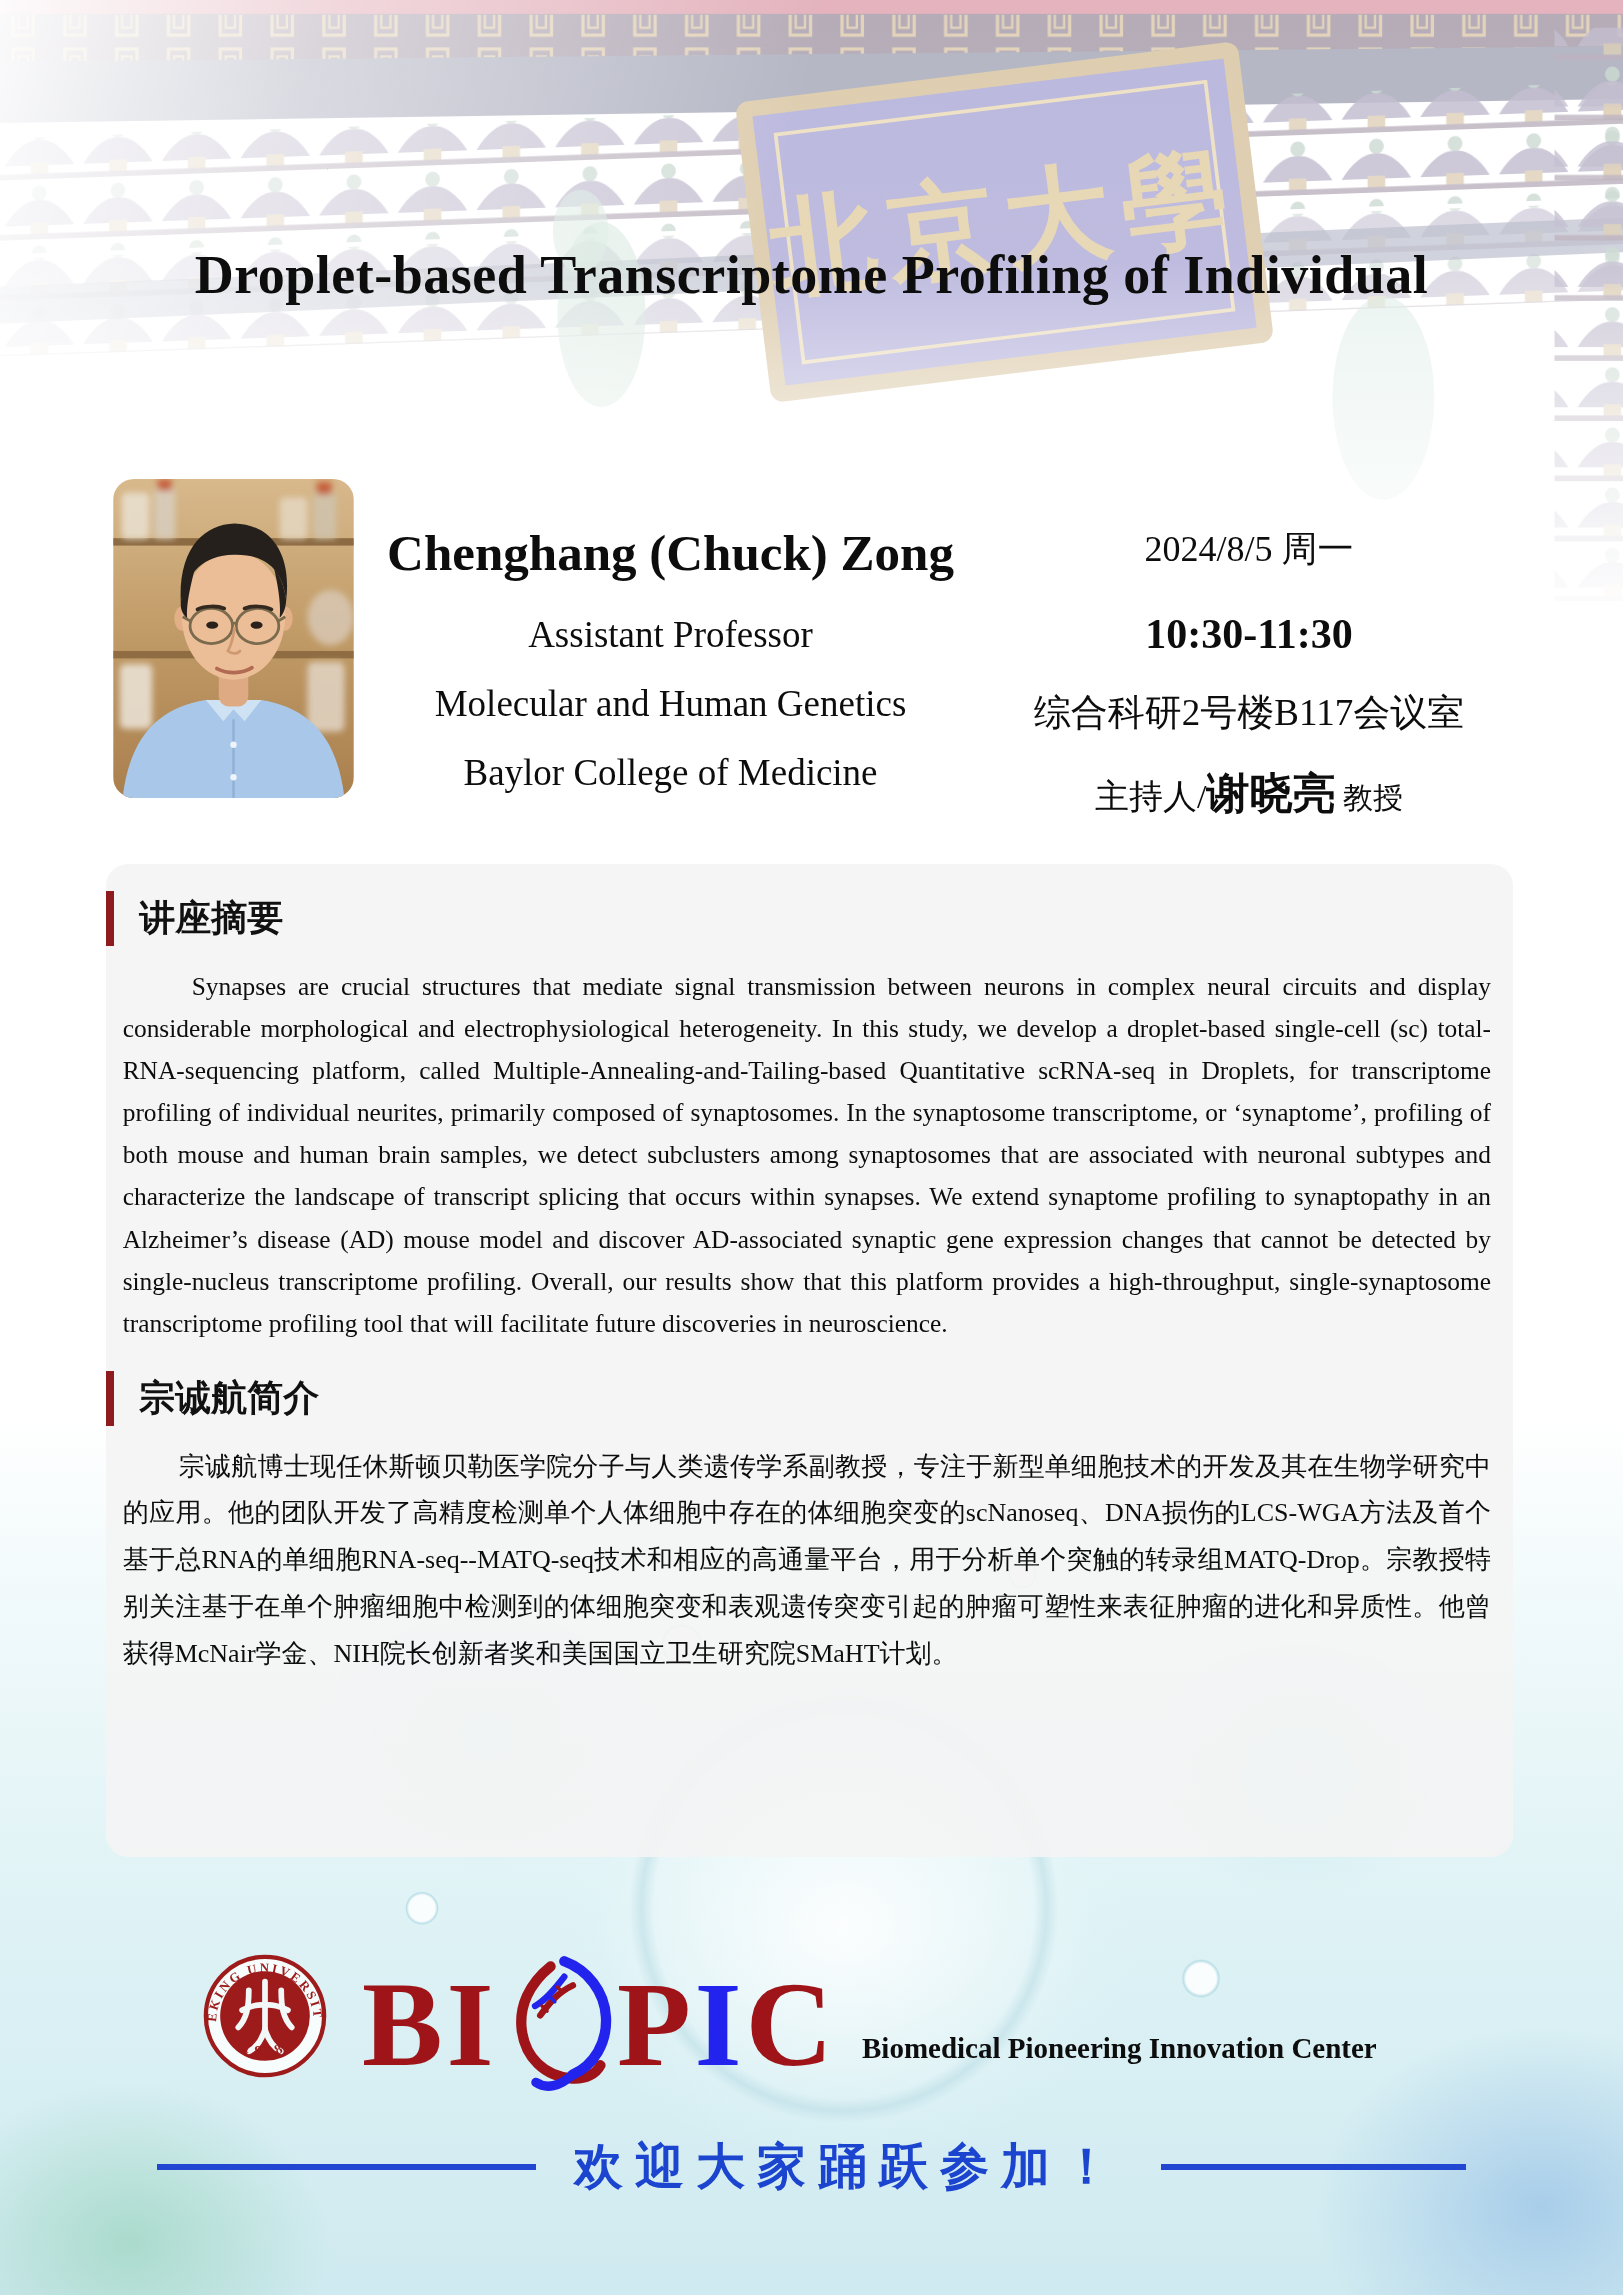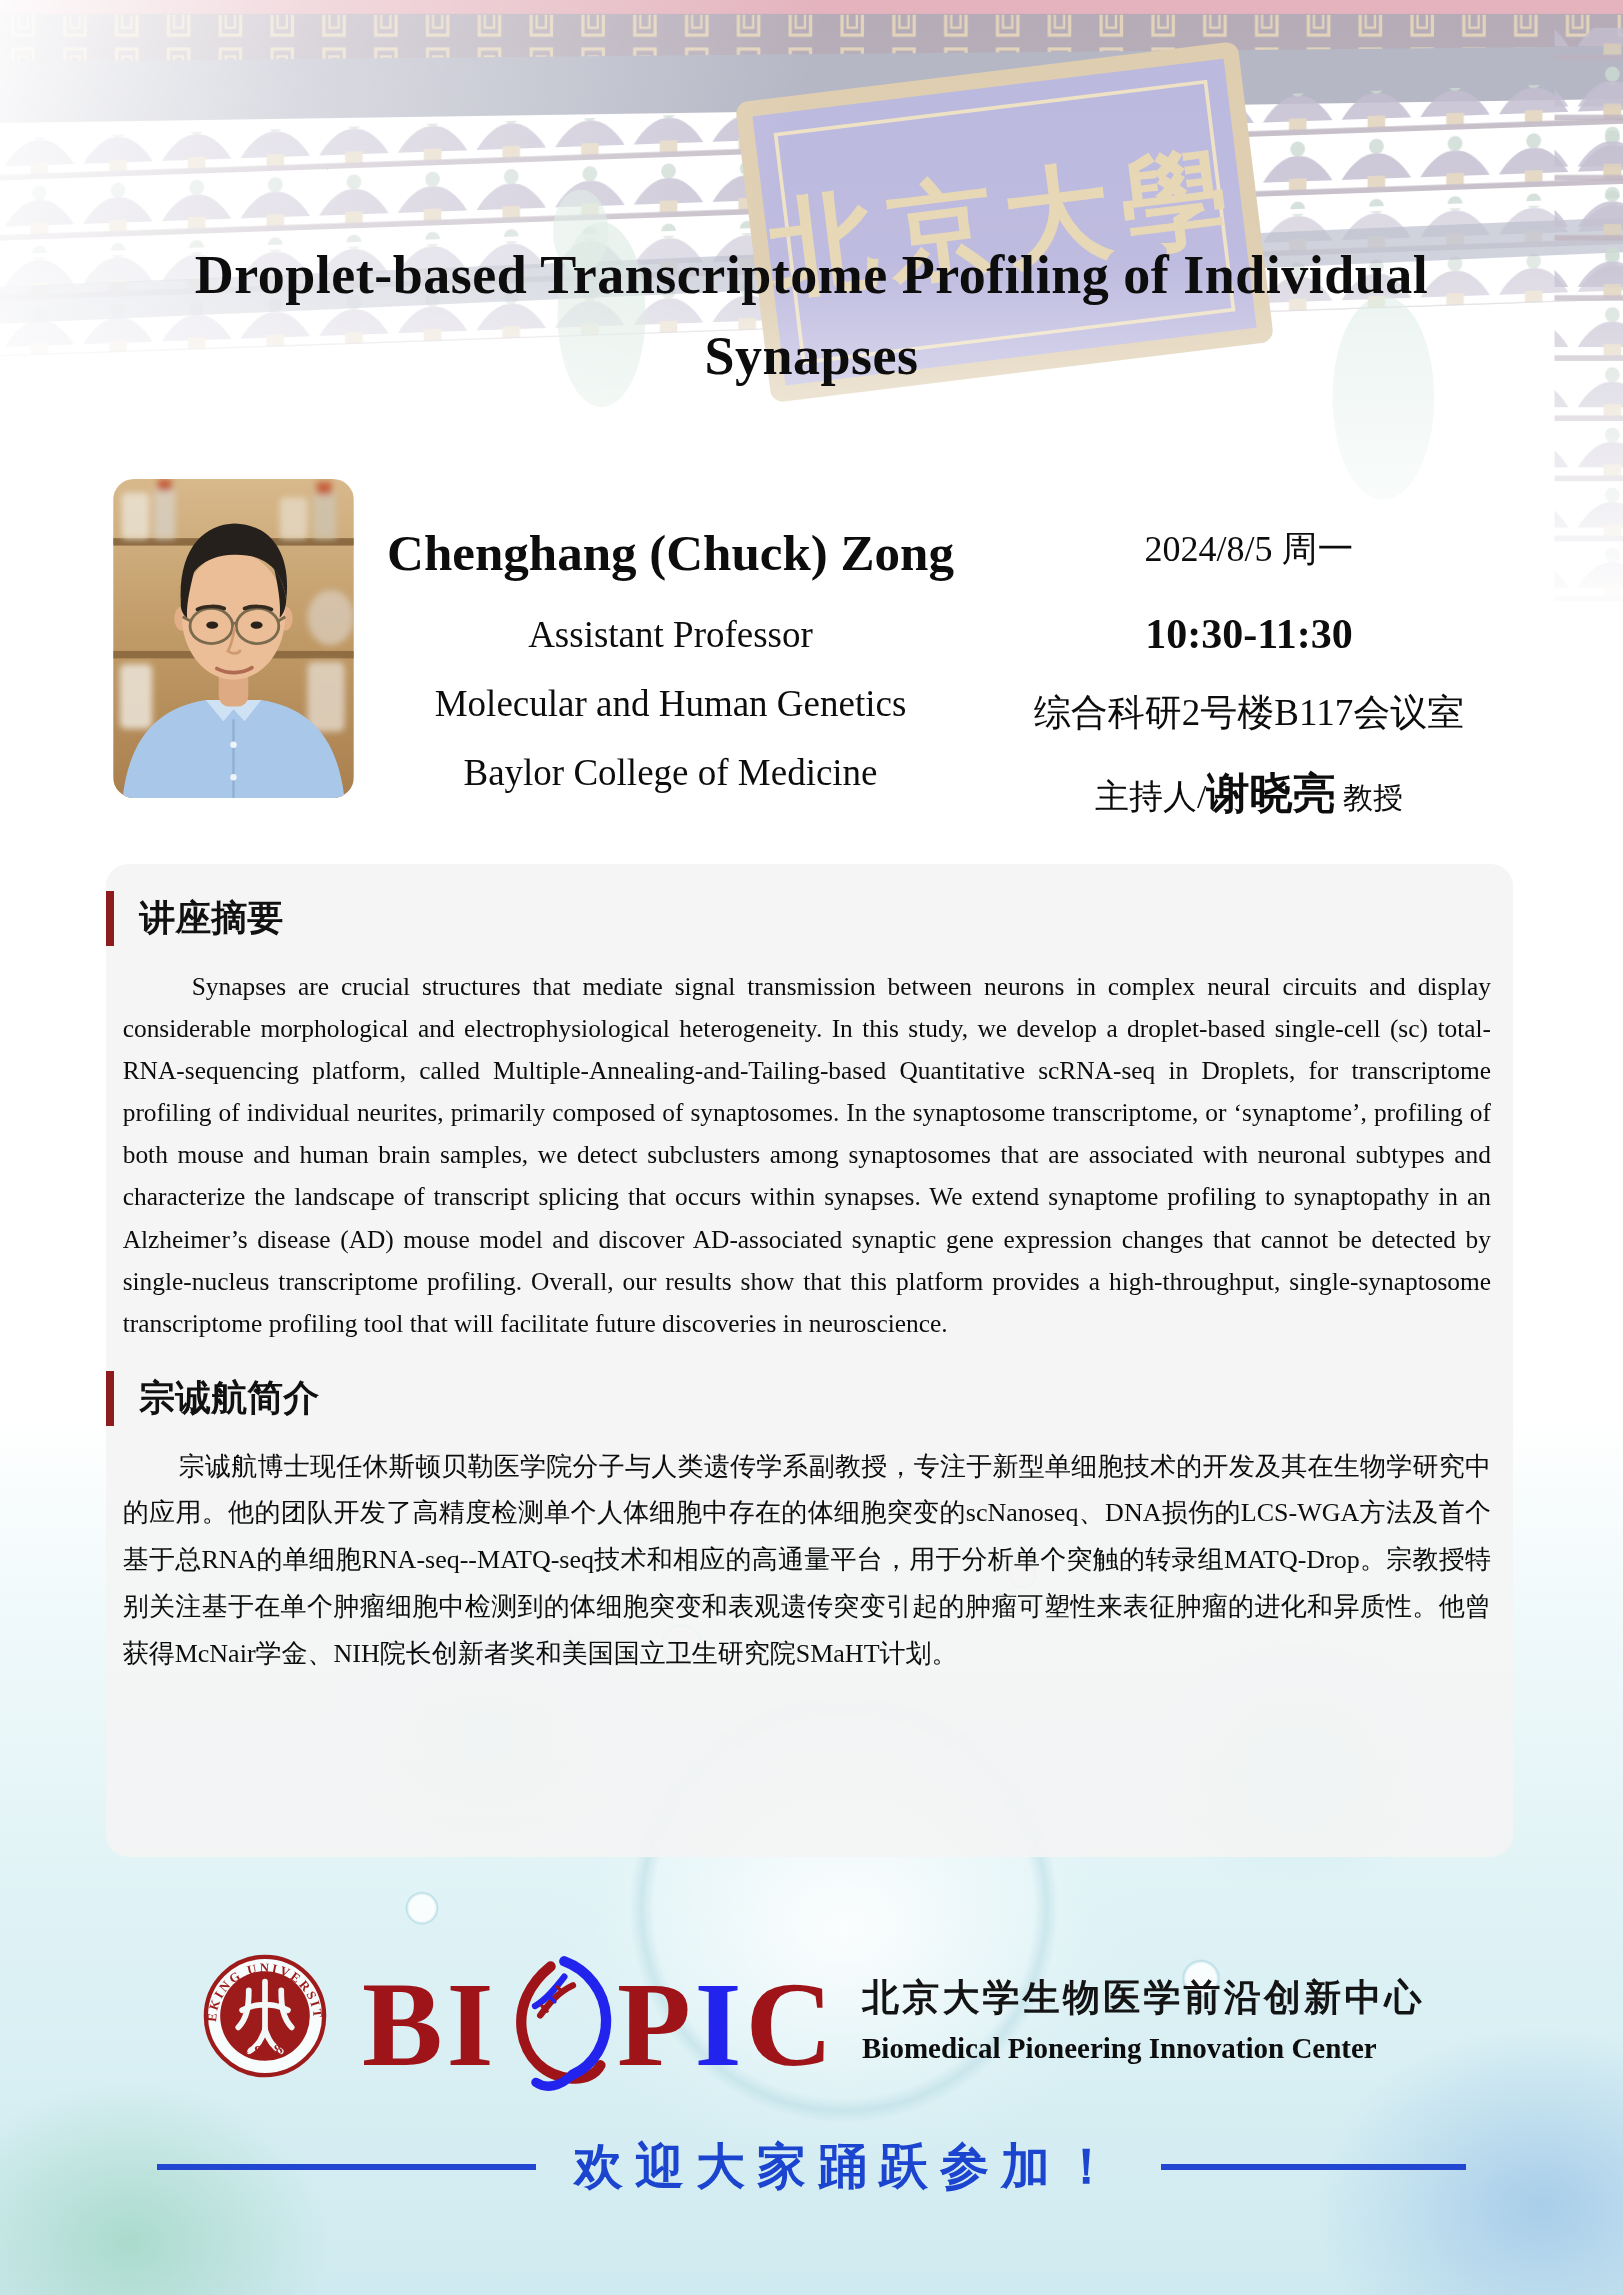--- a/index.html
+++ b/index.html
@@ -106,21 +106,20 @@
       <rect x="1702" y="232" width="936" height="496" fill="none" stroke="#dbbd7e" stroke-width="8"></rect>
       <text x="2170" y="560" text-anchor="middle" font-size="230" font-weight="bold" fill="#caa558" letter-spacing="25">北京大學</text>
     </g>
   </svg>
   <div class="fade-left"></div>
   <div class="fade-bottom"></div>
 </div>
 
 <div class="title">
   <div>Droplet-based Transcriptome Profiling of Individual</div>
-  <div>Synapses</div>
 </div>
 
 <div class="photo">
   <svg width="241" height="319" viewBox="0 0 520 690">
     <defs>
       <linearGradient id="wood" x1="0" y1="0" x2="0" y2="1">
         <stop offset="0" stop-color="#d8b98c"></stop>
           <stop offset="0.5" stop-color="#c09a66"></stop>
           <stop offset="1" stop-color="#a97f4e"></stop>
       </linearGradient>
@@ -228,21 +227,20 @@
         <path d="M152 26 C206 46 246 96 249 156 C252 216 221 268 171 290" stroke="#2323ee" stroke-width="24"></path>
         <path d="M171 290 C142 318 110 324 86 308" stroke="#2323ee" stroke-width="22"></path>
         <path d="M96 152 C118 122 138 98 172 82" stroke="#9e1418" stroke-width="15"></path>
         <path d="M84 130 C110 116 132 88 152 62" stroke="#2323ee" stroke-width="15"></path>
         <line x1="100" y1="130" x2="112" y2="142" stroke="#9e1418" stroke-width="8"></line>
         <line x1="118" y1="108" x2="130" y2="120" stroke="#2323ee" stroke-width="8"></line>
         <line x1="136" y1="86" x2="148" y2="98" stroke="#9e1418" stroke-width="8"></line>
       </g>
     </svg><span>P</span><span class="logo-i-blue">I</span><span>C</span></div>
 
-  <div class="org-cn">北京大学生物医学前沿创新中心</div>
   <div class="org-en">Biomedical Pioneering Innovation Center</div>
 
   <div class="welcome-row">
     <div class="rule rule-left"></div>
     <div class="welcome-text">欢迎大家踊跃参加！</div>
     <div class="rule rule-right"></div>
   </div>
 </div>
 
 

